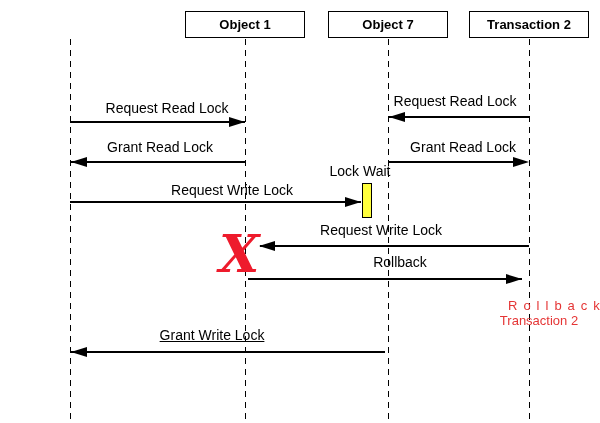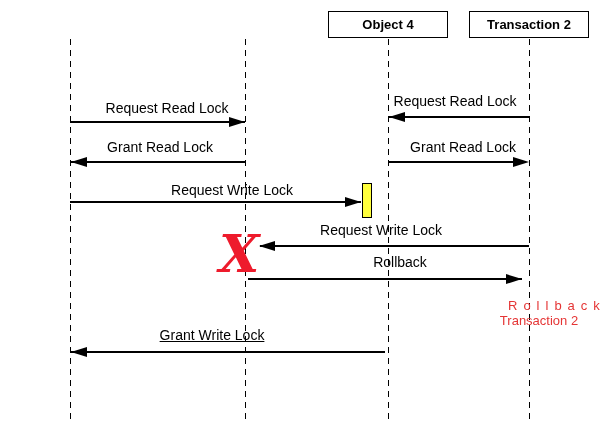--- a/index.html
+++ b/index.html
@@ -40,21 +40,22 @@
   .rollback-2{
     position:absolute;left:459px;top:313px;width:160px;text-align:center;
     font-size:13px;color:#e53535;white-space:nowrap;
   }
 </style>
 </head>
 <body>
 
 <div id="canvas">
 
-  <div class="actor" style="left:328px;">Object 4</div>
+  <div class="actor" style="left:185px;">Object 1</div>
+  <div class="actor" style="left:328px;">Object 7</div>
   <div class="actor" style="left:469px;">Transaction 2</div>
 
   <div class="lifeline" style="left:70px;"></div>
   <div class="lifeline" style="left:245px;"></div>
   <div class="lifeline" style="left:388px;"></div>
   <div class="lifeline" style="left:529px;"></div>
 
   <div>
     <div class="msg-label" style="left:77px;top:101px;width:180px;">Request Read Lock</div>
     <div class="msg-line" style="left:70px;top:121px;width:175px;"></div>
@@ -78,20 +79,21 @@
     <div class="msg-line" style="left:389px;top:161px;width:134px;"></div>
     <div class="head head-right" style="left:513px;top:157px;"></div>
   </div>
 
   <div>
     <div class="msg-label" style="left:142px;top:183px;width:180px;">Request Write Lock</div>
     <div class="msg-line" style="left:70px;top:201px;width:291px;"></div>
     <div class="head head-right" style="left:345px;top:197px;"></div>
   </div>
 
+  <div class="msg-label" style="left:310px;top:164px;width:100px;">Lock Wait</div>
   <div class="lockwait-rect"></div>
 
   <div>
     <div class="msg-label" style="left:291px;top:223px;width:180px;">Request Write Lock</div>
     <div class="msg-line" style="left:260px;top:245px;width:269px;"></div>
     <div class="head head-left" style="left:259px;top:241px;"></div>
   </div>
 
   <div class="blocked-x">X</div>
 

